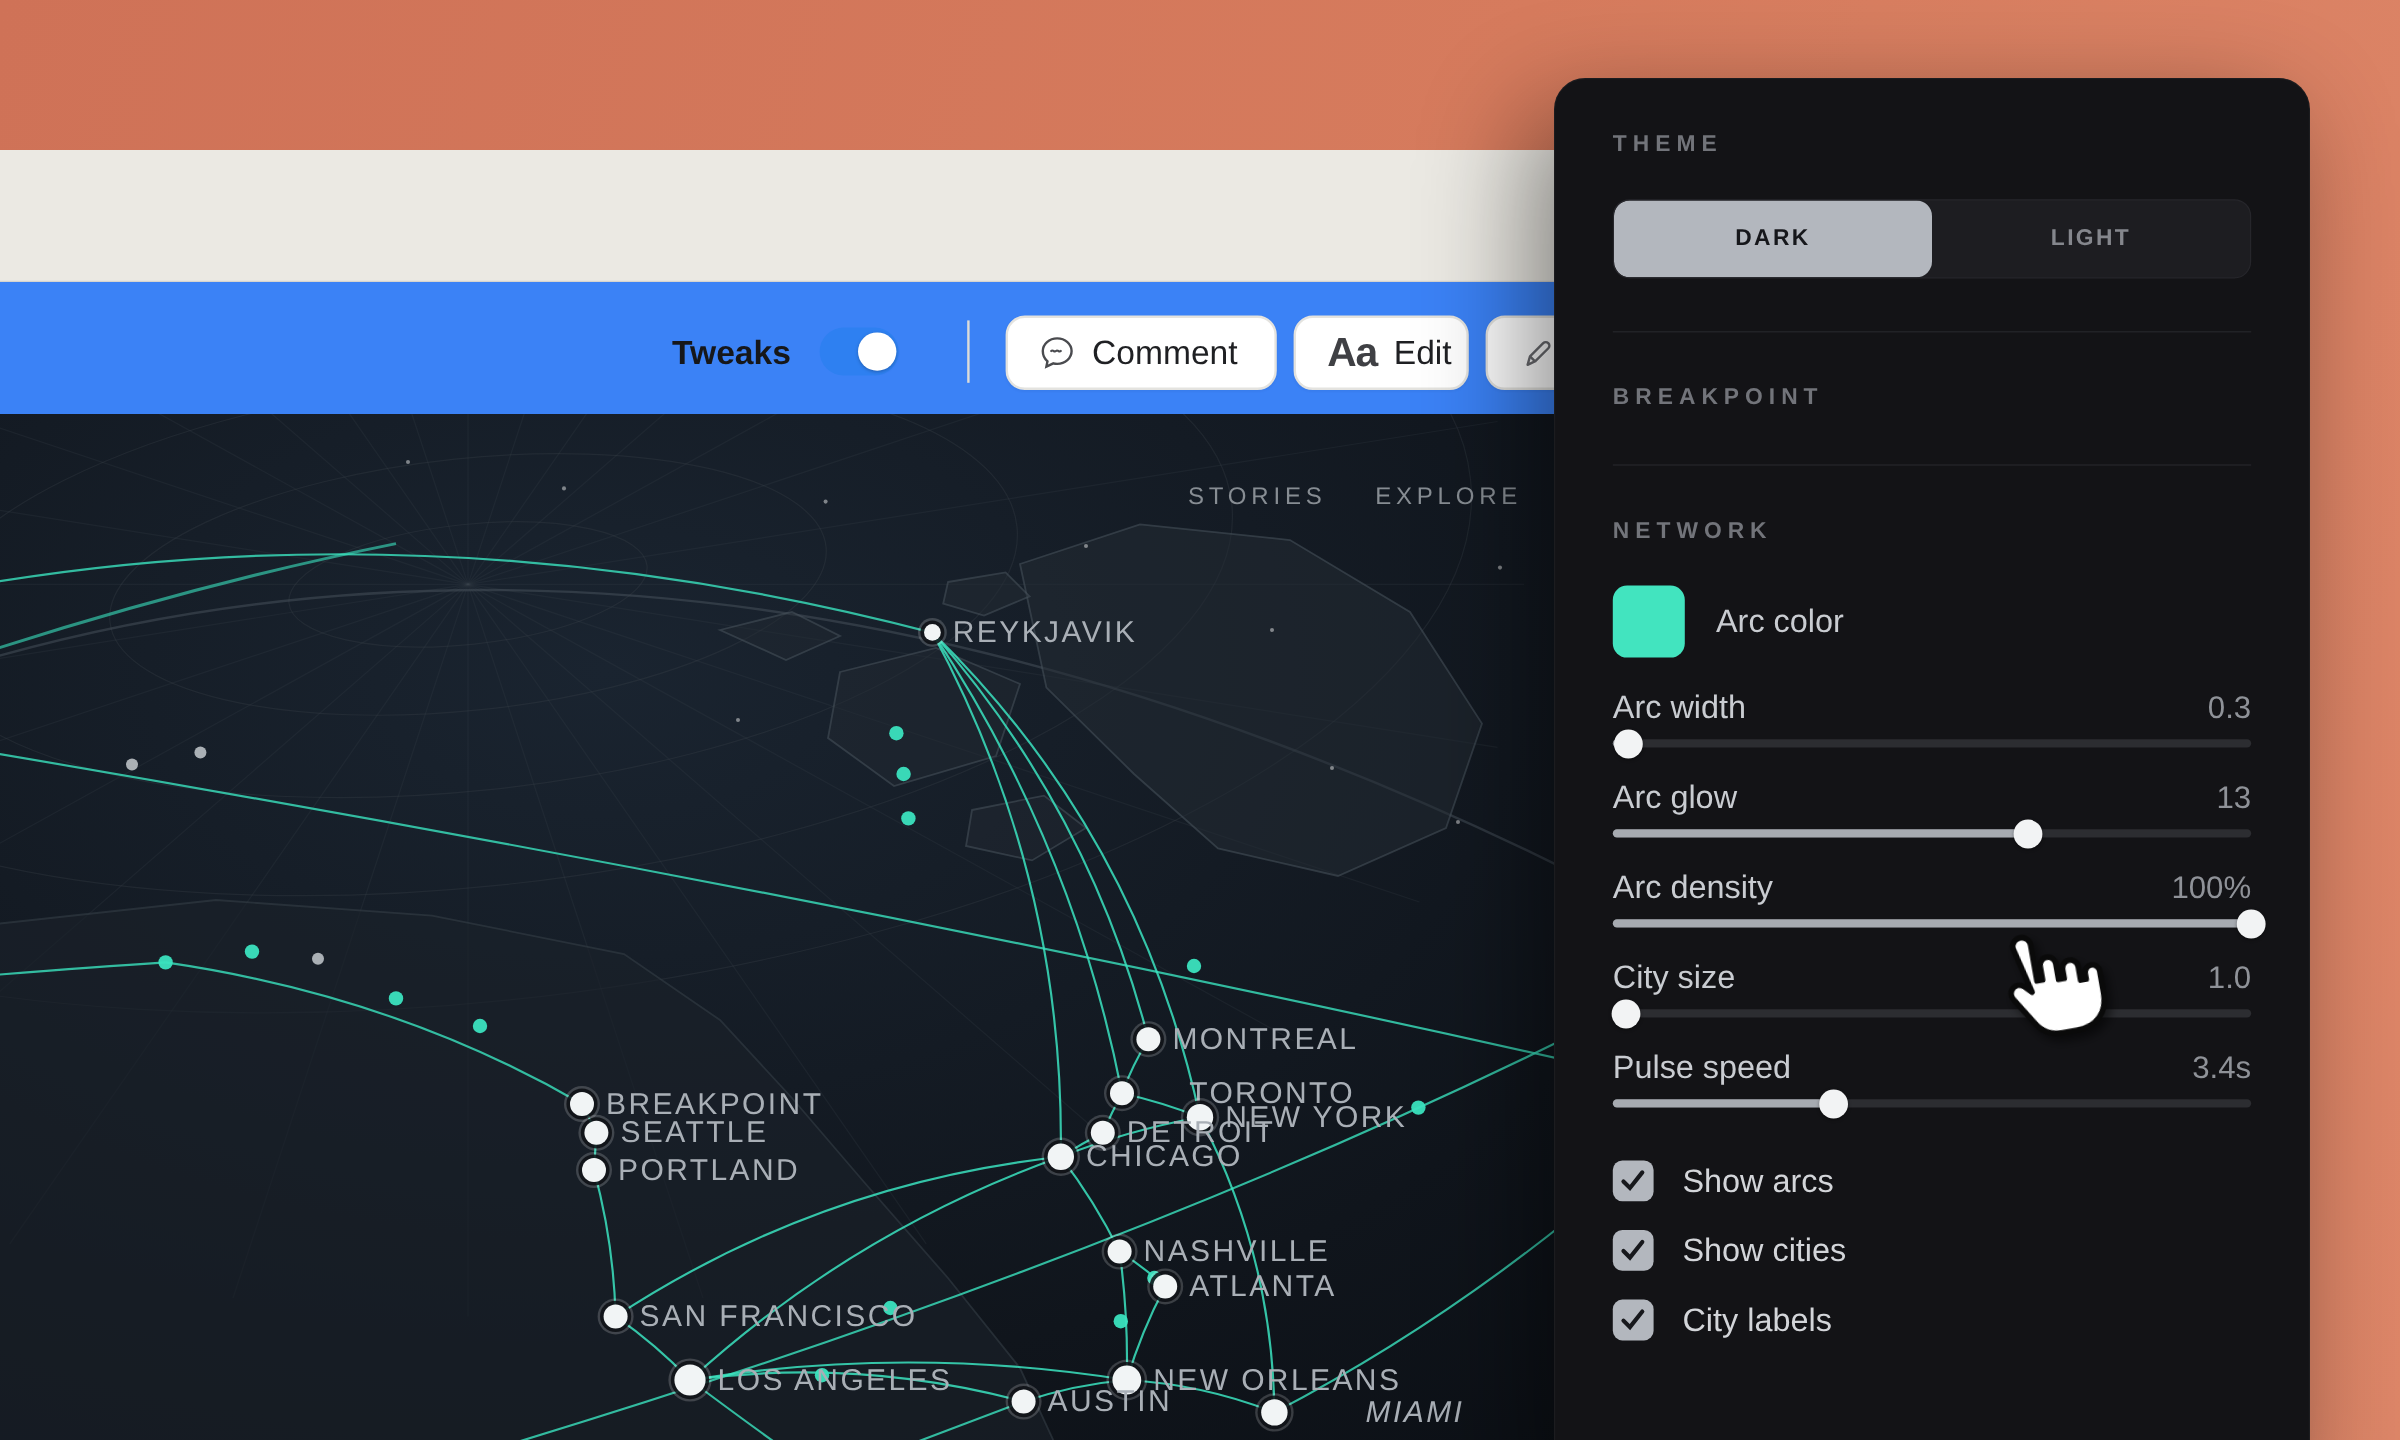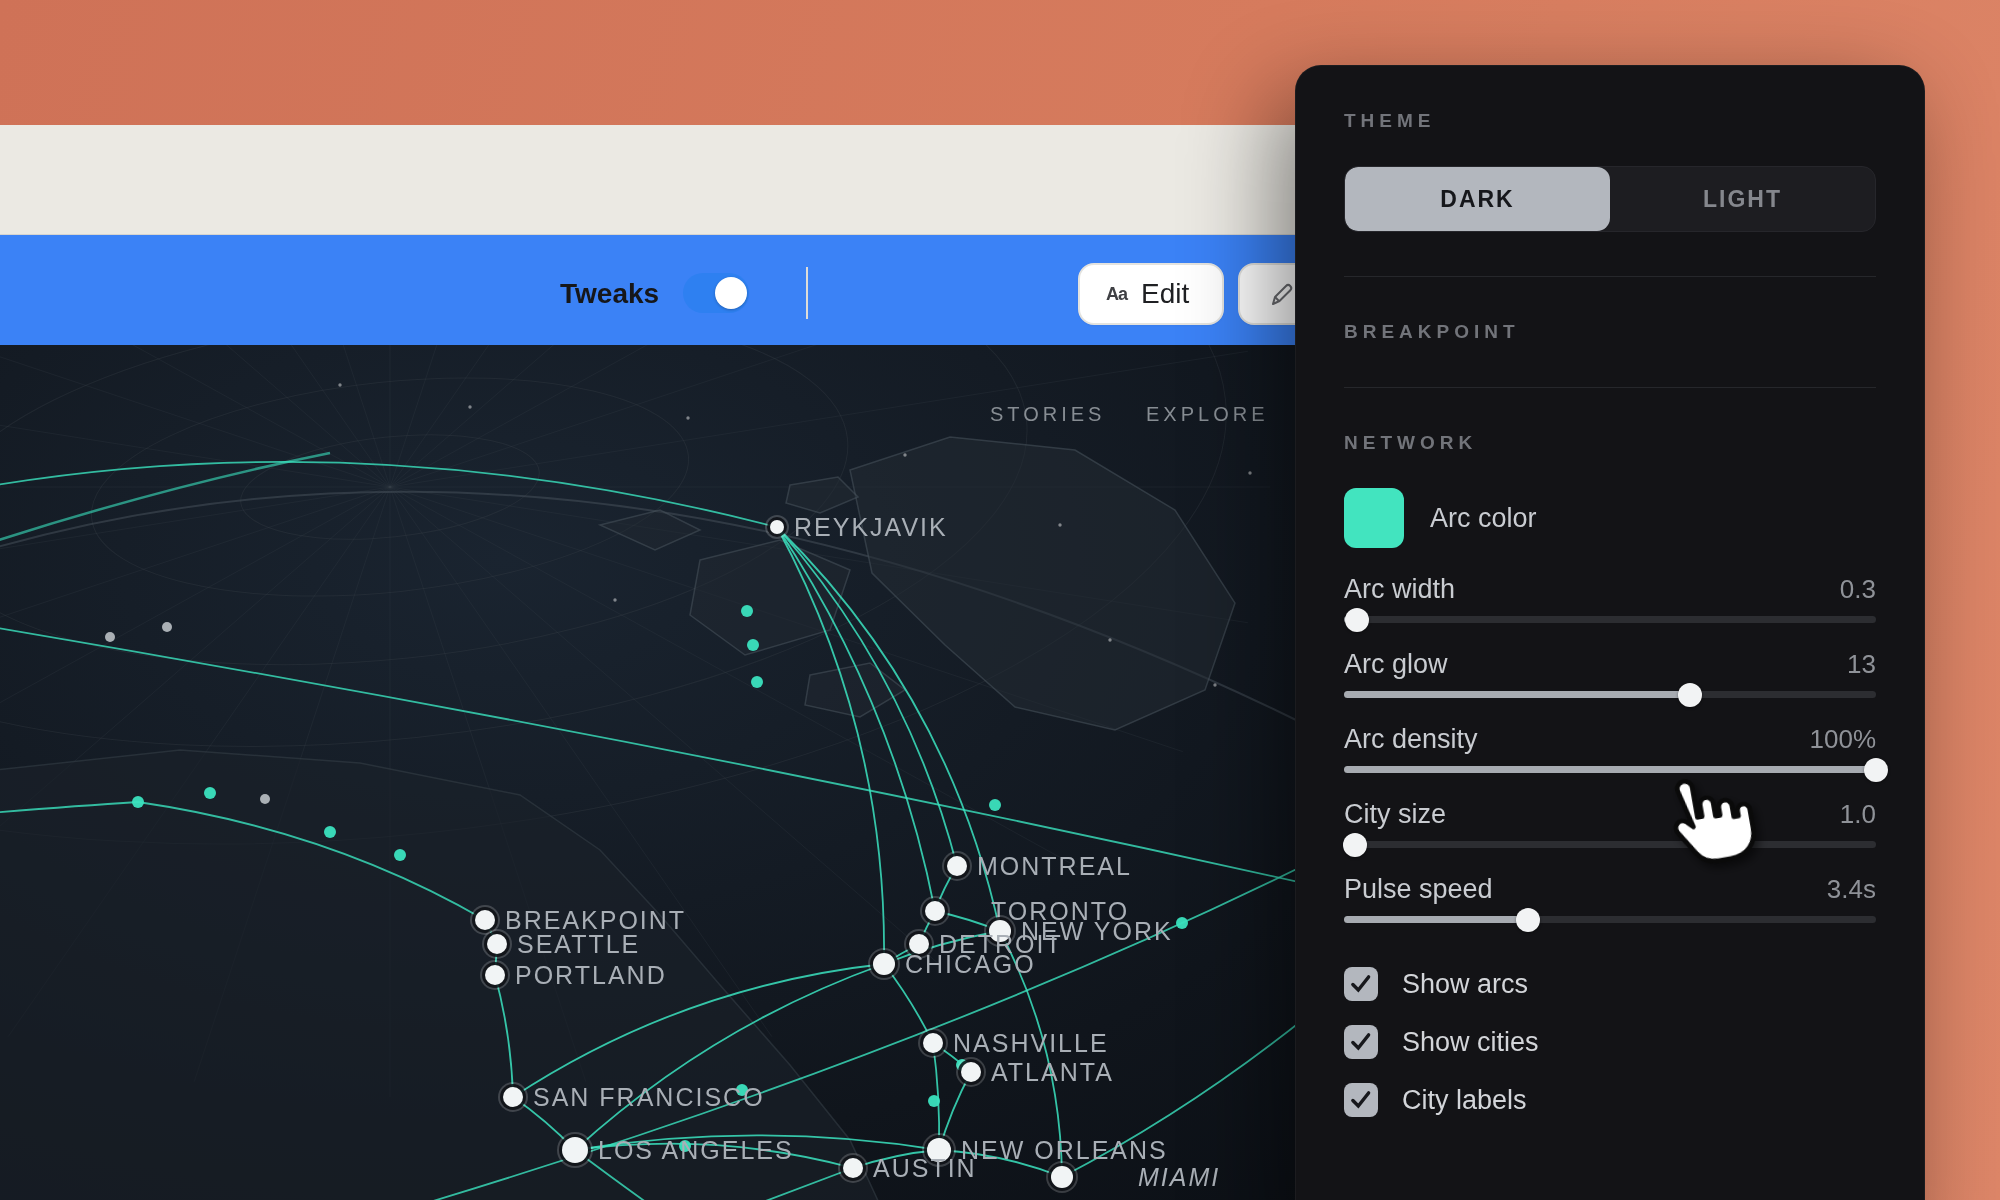--- a/index.html
+++ b/index.html
@@ -21,36 +21,36 @@
   .toggle{position:absolute;left:683px;top:38px;width:66px;height:40px;border-radius:20px;background:#2e80f1;}
   .toggle .knob{position:absolute;top:4px;left:32px;width:32px;height:32px;border-radius:50%;background:#fff;
                 box-shadow:0 1px 3px rgba(0,0,0,.25);}
   .tb-divider{position:absolute;left:806px;top:32px;width:2px;height:52px;background:#dddcd8;}
   .tb-btn{position:absolute;top:28px;height:62px;background:#fff;border:2px solid #e4e3df;border-radius:16px;
           display:flex;align-items:center;gap:14px;padding:0 26px;box-sizing:border-box;
           font-size:28px;font-weight:500;color:#1f2023;box-shadow:0 1px 2px rgba(0,0,0,.04);}
   .btn-comment{left:838px;width:226px;}
   .btn-edit{left:1078px;width:146px;}
   .btn-pencil{left:1238px;width:120px;justify-content:flex-start;}
-  .aa-icon{font-size:18px;color:#3f4044;font-weight:600;letter-spacing:-1px;}
+  .aa-icon{font-size:34px;color:#3f4044;font-weight:600;letter-spacing:-1px;}
 
   
   .nav-item{position:absolute;top:58px;font-size:20px;letter-spacing:4px;color:#878d93;white-space:nowrap;}
   .city-dot{position:absolute;border-radius:50%;background:#f1f4f5;
             box-shadow:0 0 0 3px rgba(10,13,18,.85),0 0 0 5px rgba(255,255,255,.18);}
   .city-label{position:absolute;font-size:25px;letter-spacing:2px;color:#a9afb6;white-space:nowrap;}
 
   
   .panel{position:absolute;left:1295px;top:65px;width:630px;height:1180px;background:#131316;
          border:1px solid rgba(255,255,255,.04);border-radius:26px;box-sizing:border-box;
          padding:44px 48px;box-shadow:-20px 30px 90px rgba(0,0,0,.45);}
   .sec-label{font-size:19px;font-weight:700;letter-spacing:5px;color:#72747a;margin:0 0 34px 0;}
   .segmented{display:flex;background:#1d1d21;border:1px solid #26262b;border-radius:14px;height:64px;overflow:hidden;}
   .segment{flex:1;display:flex;align-items:center;justify-content:center;
-           font-size:23px;font-weight:700;letter-spacing:2px;color:#85878d;}
+           font-size:19px;font-weight:700;letter-spacing:2px;color:#85878d;}
   .segment.selected{background:#b3b7be;color:#16171b;border-radius:13px;}
   .p-divider{height:1px;background:#26272b;margin:44px 0;}
   .arc-color-row{display:flex;align-items:center;gap:26px;margin-top:28px;height:60px;}
   .swatch{width:60px;height:60px;border-radius:12px;}
   .row-label{font-size:27px;color:#c9ccd1;}
   .srow{margin-top:26px;}
   .shead{display:flex;justify-content:space-between;align-items:center;height:30px;line-height:30px;}
   .svalue{font-size:26px;color:#8f9298;}
   .track{position:relative;margin-top:12px;height:7px;border-radius:4px;background:#2c2d31;}
   .fill{position:absolute;left:0;top:0;height:7px;border-radius:4px;background:#a7abb1;}
@@ -70,20 +70,27 @@
 <div class="page">
   <div class="band-cream"></div>
 
   <div class="band-toolbar">
     <span class="tweaks-label">Tweaks</span>
     <div class="toggle">
         <div class="knob"></div>
       </div>
     <div class="tb-divider"></div>
 
+    <div class="tb-btn btn-comment">
+      <svg width="30" height="30" viewBox="0 0 30 30">
+        <path d="M15 3c6.6 0 12 4.6 12 10.6 0 6-5.4 10.6-12 10.6-1.1 0-2.2-.1-3.2-.4L6 26.5l.9-4.4C4.5 20.2 3 17.1 3 13.6 3 7.6 8.4 3 15 3z" fill="none" stroke="#4a4b4f" stroke-width="2"></path>
+        <path d="M10 13.5c1.6-1.6 2.4 1.6 4 0s2.4 1.6 4 0" fill="none" stroke="#4a4b4f" stroke-width="1.8" stroke-linecap="round"></path>
+      </svg>
+      <span>Comment</span>
+    </div>
 
     <div class="tb-btn btn-edit">
       <span class="aa-icon">Aa</span>
       <span>Edit</span>
     </div>
 
     <div class="tb-btn btn-pencil">
       <svg width="30" height="30" viewBox="0 0 30 30">
         <path d="M7 25l2-7L20 7a3 3 0 0 1 4.3 4.2L13.5 22 7 25z" fill="none" stroke="#6b6c70" stroke-width="2" stroke-linejoin="round"></path>
         <path d="M9 18l4 4" stroke="#6b6c70" stroke-width="2"></path>

